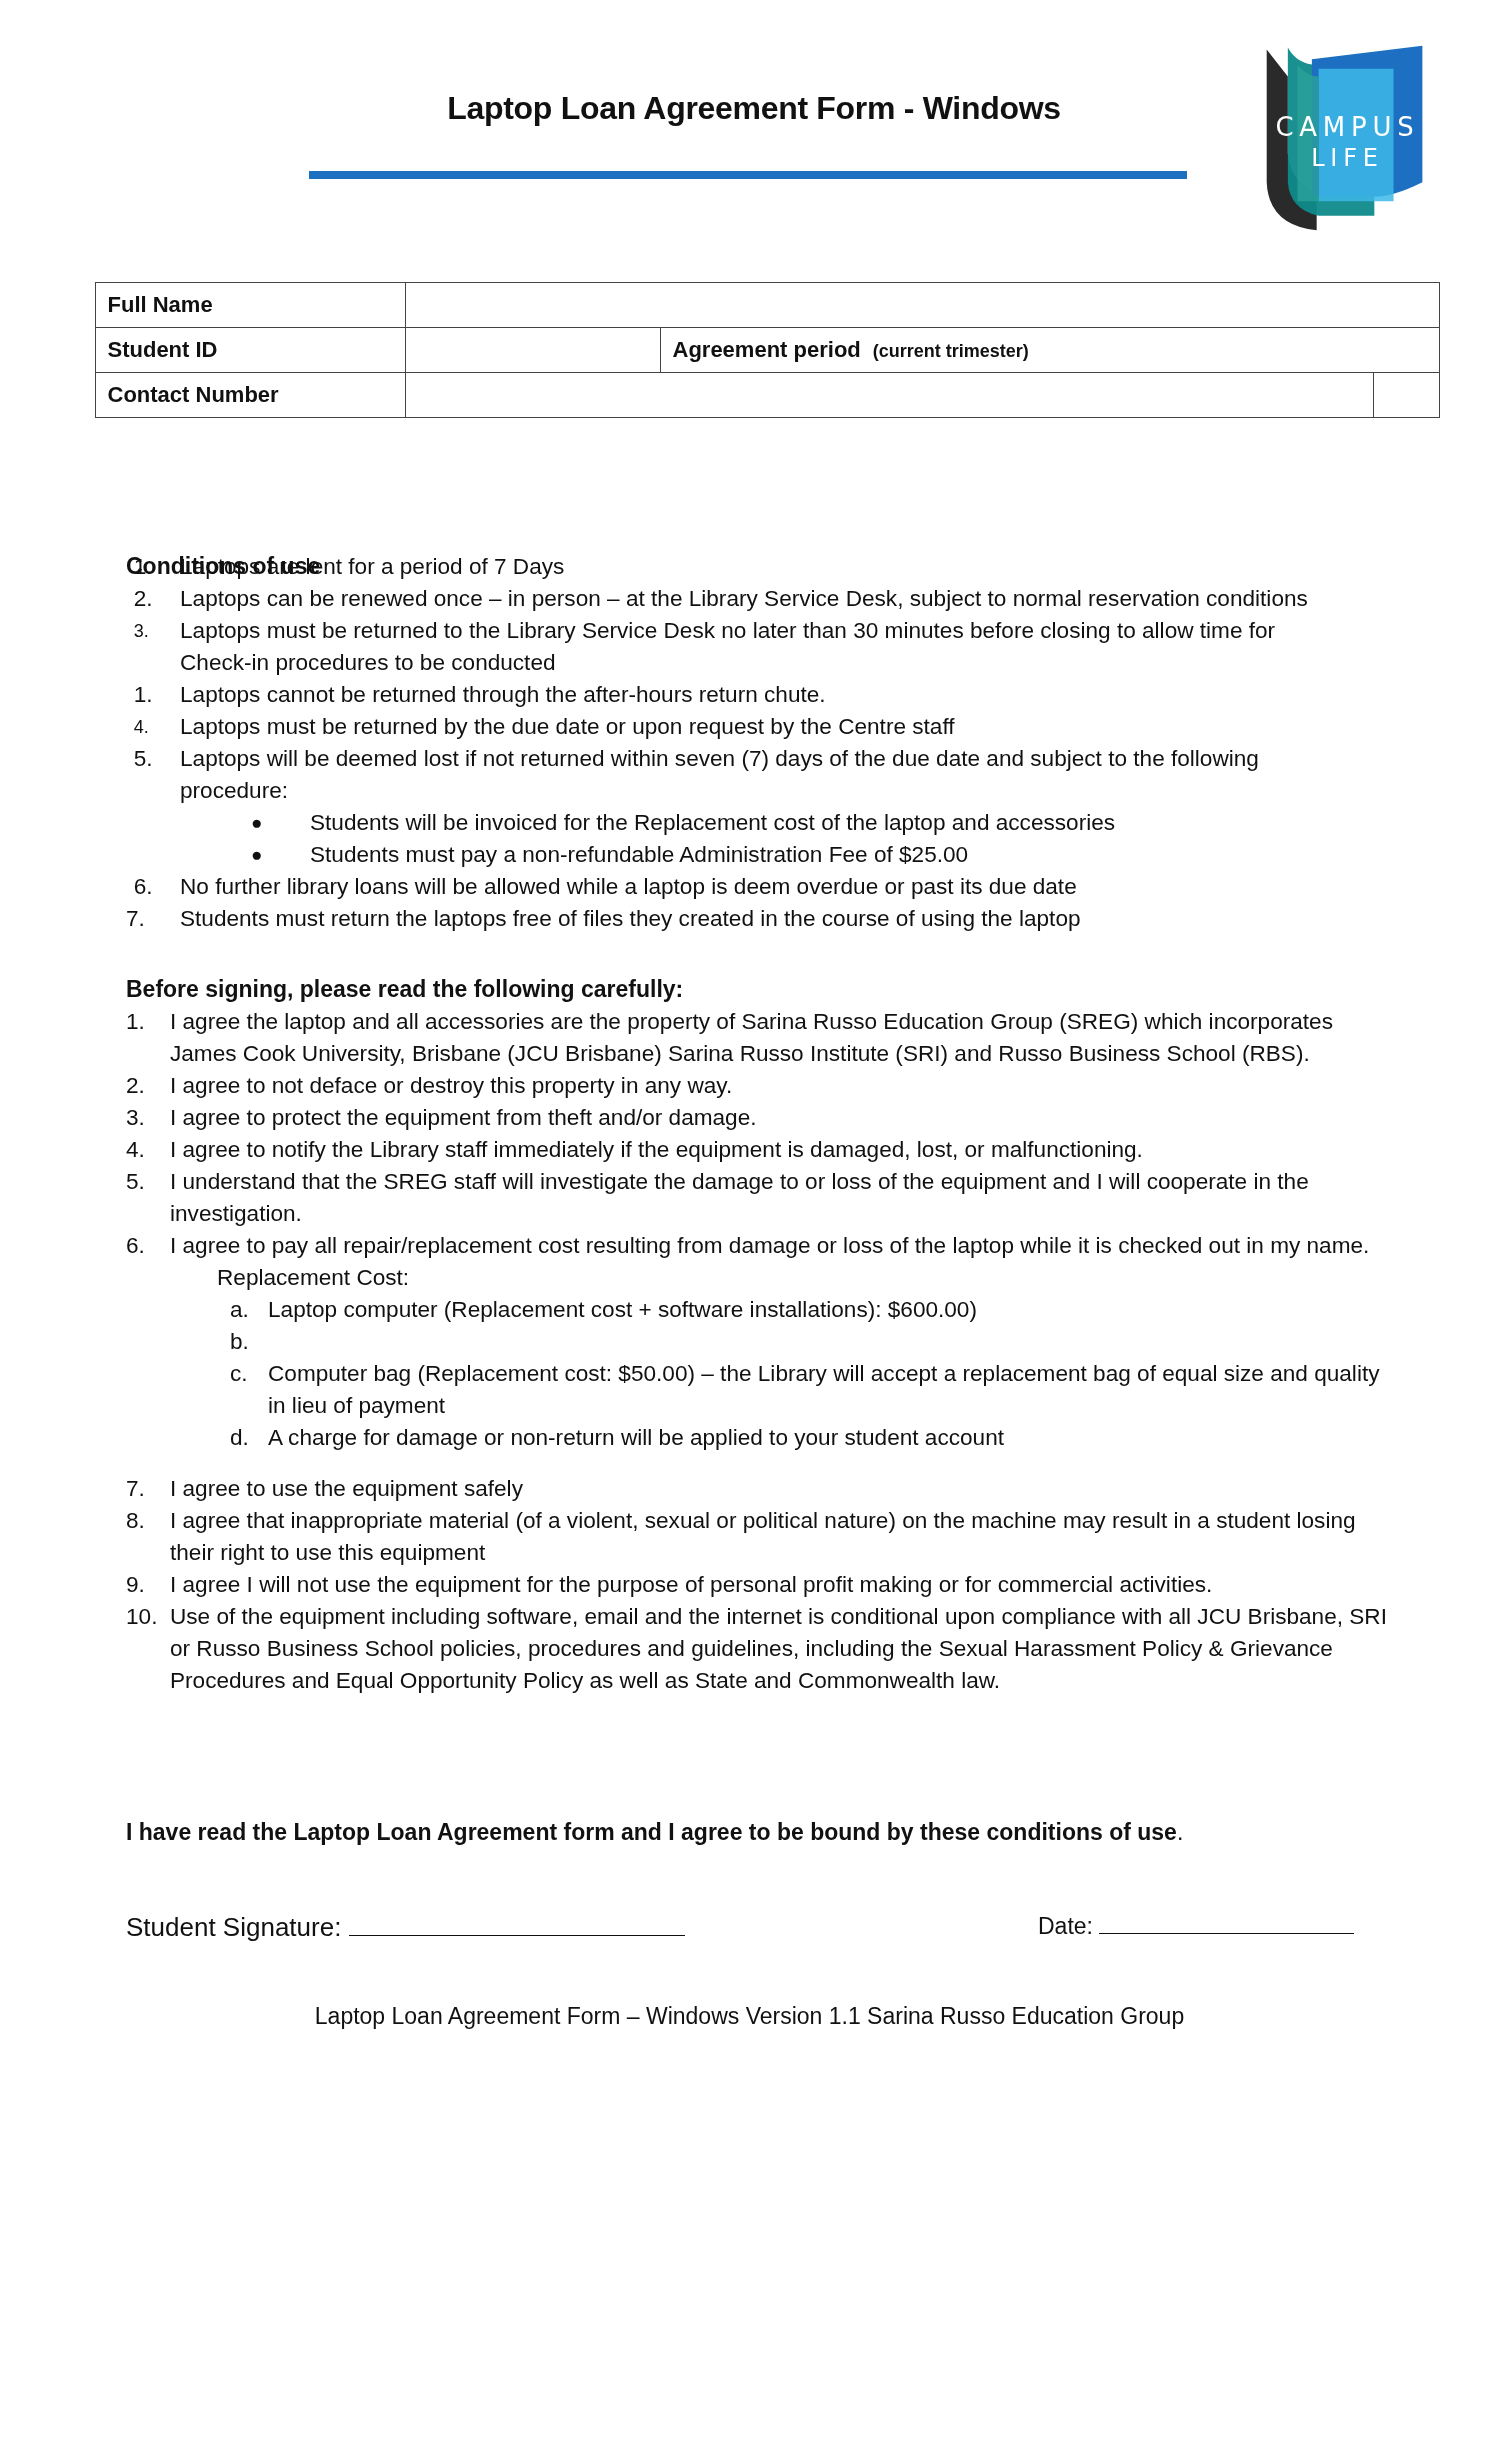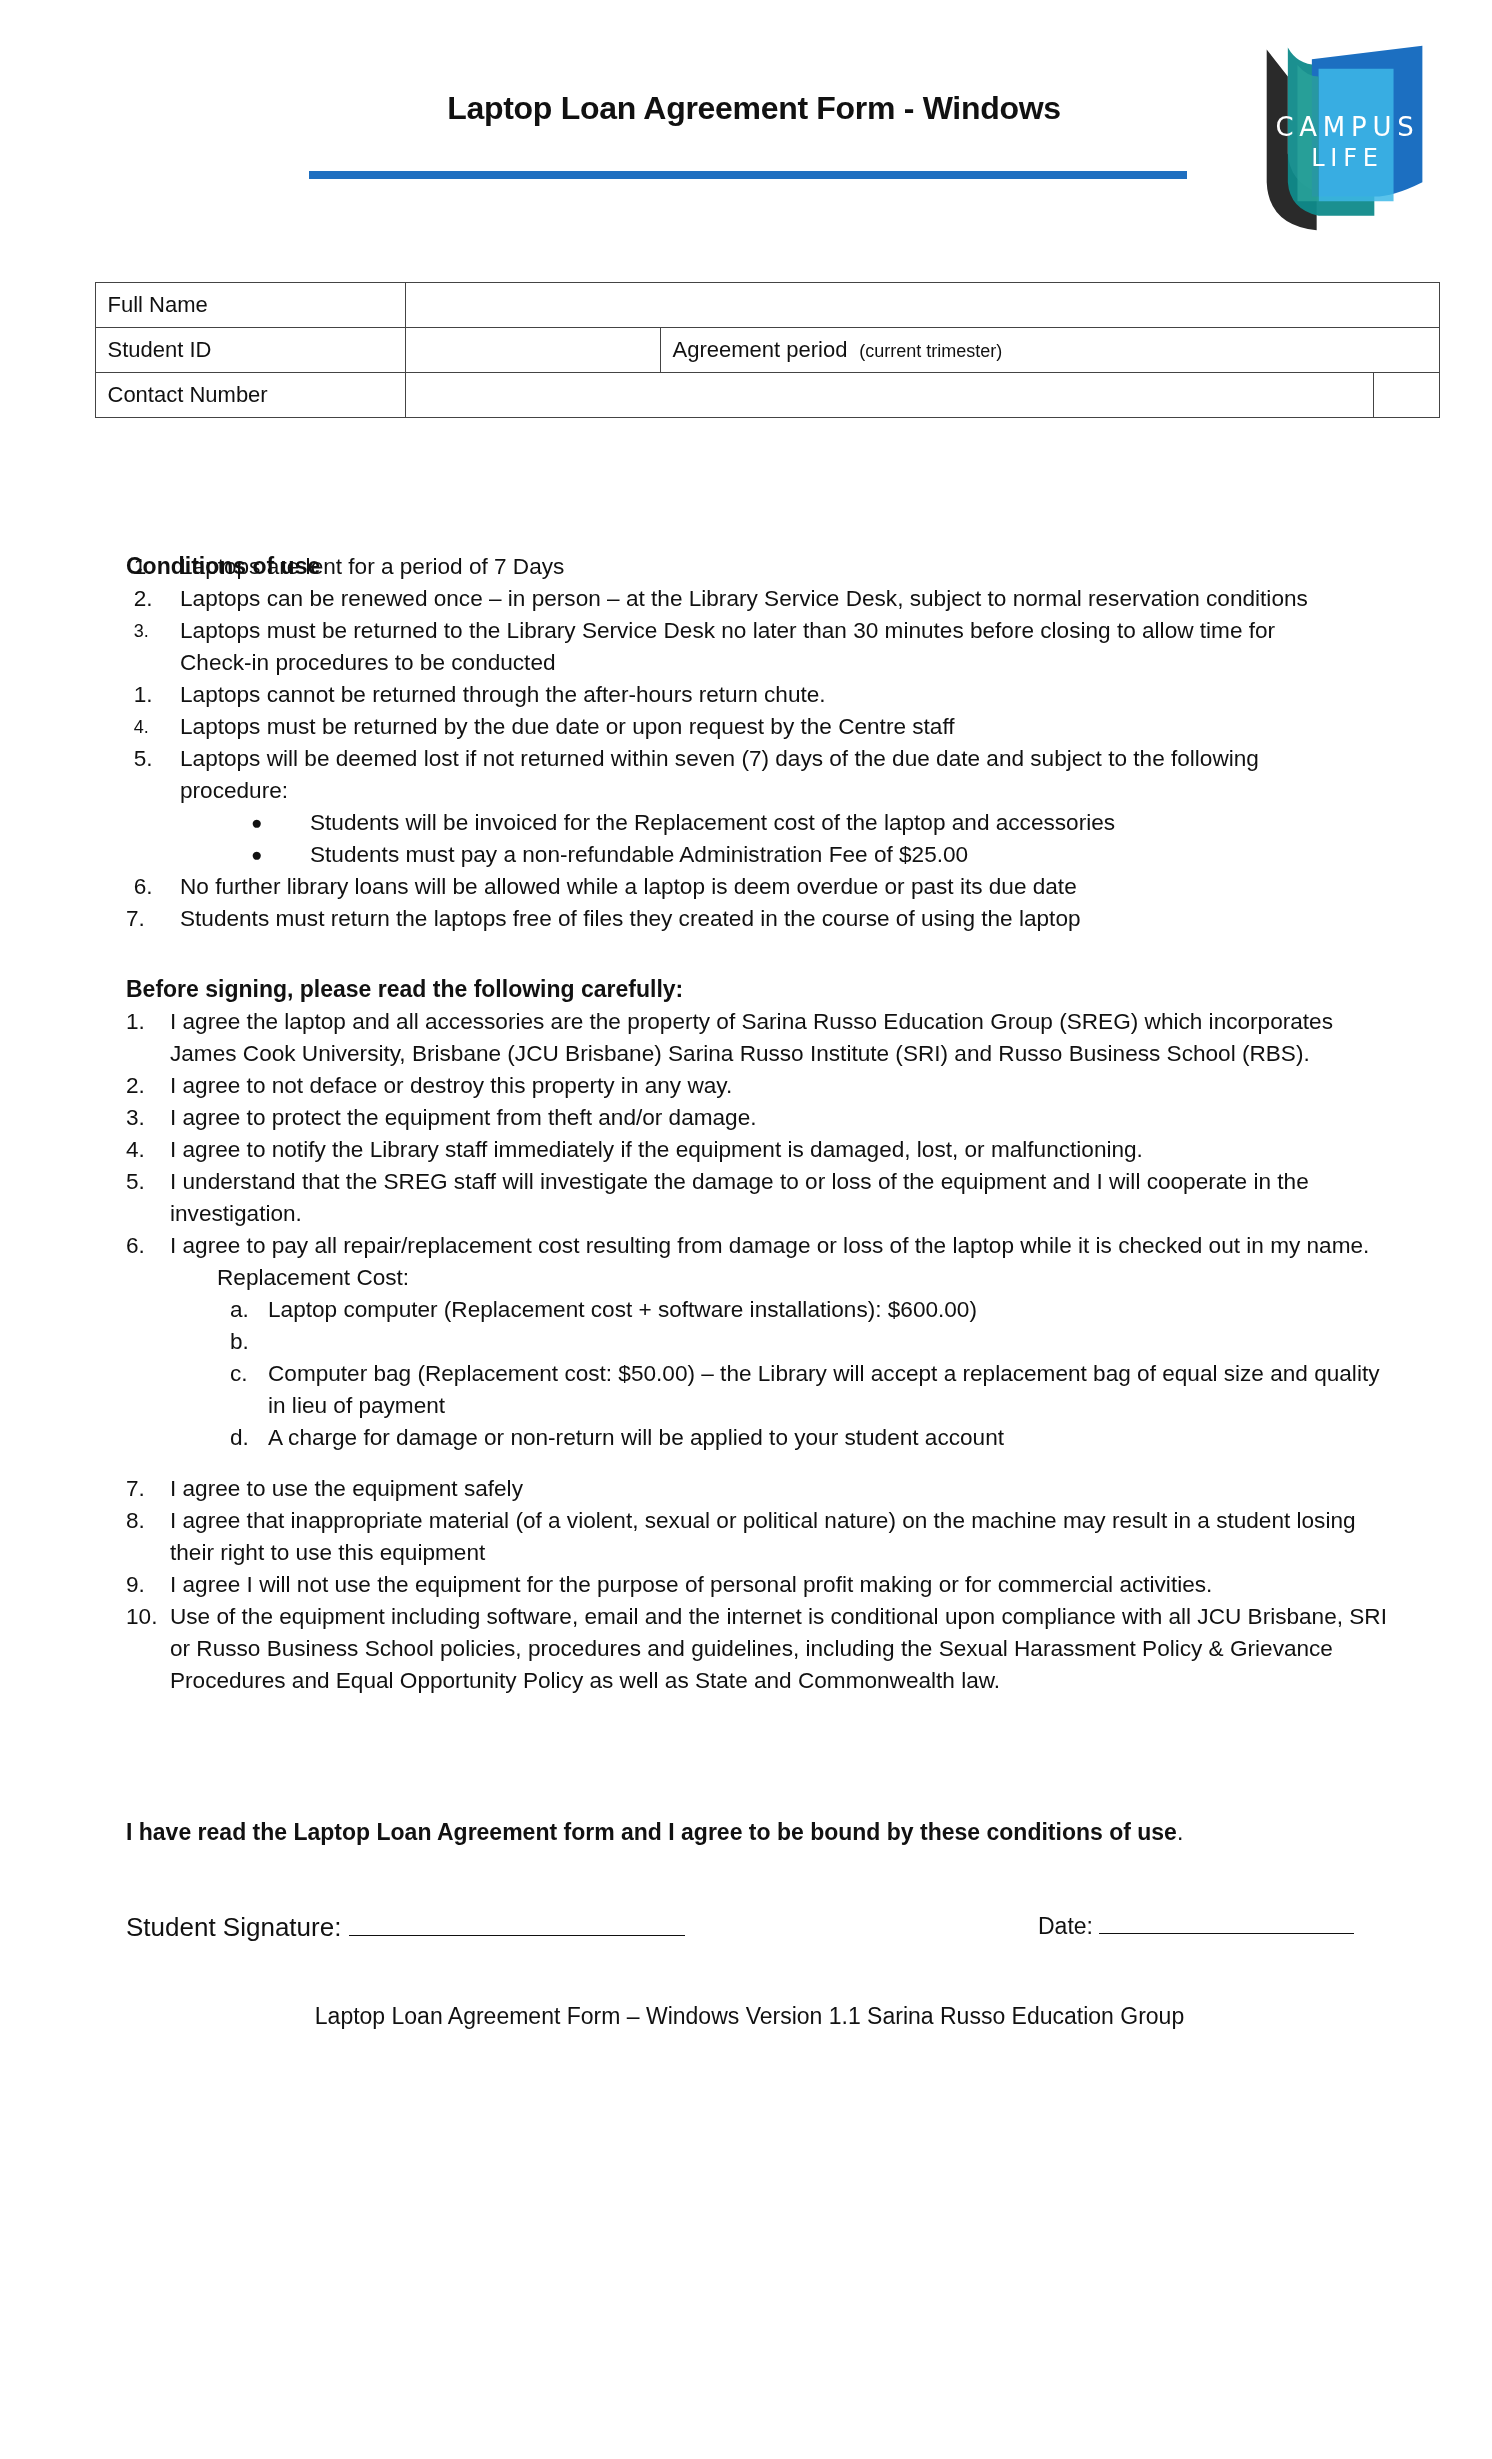--- a/index.html
+++ b/index.html
@@ -4,21 +4,21 @@
 <style>
   html, body { margin:0; padding:0; background:#ffffff; }
   body { width:1493px; height:2459px; position:relative; overflow:hidden;
          font-family:"Liberation Sans", sans-serif; color:#111; }
   .abs { position:absolute; }
   #title { left:0; width:1508px; top:90px; text-align:center; font-size:32px; font-weight:bold; letter-spacing:-0.3px; }
   #title-bar { left:309px; top:171px; width:878px; height:7.7px; background:#1f6fc0; }
   #logo { left:1259px; top:38px; width:173px; height:197px; }
   .logo-text { font-family:"DejaVu Sans", sans-serif; fill:#ffffff; font-weight:normal; letter-spacing:6px; }
 
-  #info-table { left:95px; top:282px; width:1345px; border-collapse:collapse; font-size:22px; font-weight:normal; }
+  #info-table { left:95px; top:282px; width:1345px; border-collapse:collapse; font-size:22px; font-weight:bold; }
   #info-table td { border:1.9px solid #444; height:44px; padding:0 11.5px; vertical-align:middle; }
   #info-table td.lbl { width:286px; }
   .small { font-size:18px; }
 
   .section-head { left:126px; font-size:23px; font-weight:bold;margin-top:44px; }
   .list { left:126px; width:1287px; font-size:22.6px; line-height:32px; }
   .row { display:flex; }
   .num { width:54px; flex:none; text-align:left; padding-left:7.7px; box-sizing:border-box; }
   .num.sm { font-size:18px; }
   .txt { flex:1; }

